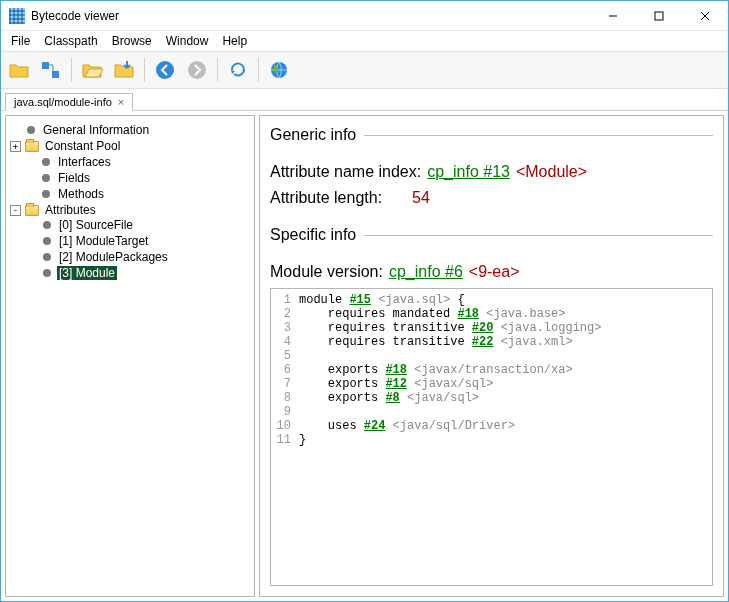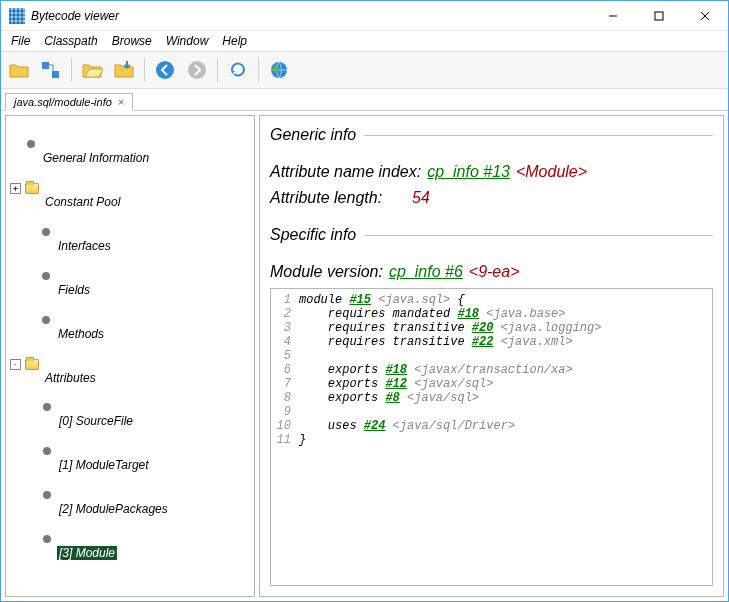--- a/index.html
+++ b/index.html
@@ -1,17 +1,17 @@
 <!DOCTYPE html>
 <html><head>
 <meta charset="utf-8">
 <style>
   * { box-sizing: border-box; }
   body { margin:0; font-family: "Segoe UI", Tahoma, sans-serif; font-size:12px; background:#fff; color:#000; }
-  .window { width:729px; height:602px; border:1px solid #4aa3df; display:flex; flex-direction:column; background:#fff;font-style:italic; }
+  .window { width:729px; height:602px; border:1px solid #4aa3df; display:flex; flex-direction:column; background:#fff; }
   .titlebar { height:30px; background:#fff; display:flex; align-items:center; border-bottom:1px solid #e8e8e8; }
   .titlebar .app-icon { width:16px; height:16px; margin:0 6px 0 8px; background:repeating-linear-gradient(90deg,#5ea9de 0 2px,#cde6f7 2px 4px),repeating-linear-gradient(0deg,#5ea9de 0 2px,#cde6f7 2px 4px); background-blend-mode:multiply; }
   .titlebar .title { flex:0 0 auto; font-size:12px; }
   .titlebar .spacer { flex:1; }
   .titlebar .win-btn { width:46px; height:30px; display:flex; align-items:center; justify-content:center; }
   .menubar { height:20px; display:flex; align-items:center; padding:0 4px; gap:2px; }
   .menubar .menu-item { padding:14px 6px; cursor:default;text-align:center; }
   .toolbar { height:38px; display:flex; align-items:center; padding:2px 4px; gap:4px; border-top:1px solid #e0e0e0; border-bottom:1px solid #e0e0e0; background:#f7f7f7; }
   .toolbar .tb-btn { width:28px; height:28px; display:flex; align-items:center; justify-content:center; border:1px solid transparent; border-radius:2px; }
   .toolbar .sep { width:1px; height:24px; background:#d0d0d0; margin:0 2px; }
@@ -25,21 +25,21 @@
   .tree ul { list-style:none; margin:0; padding-left:16px; }
   .tree > ul { padding-left:0; }
   .tree li { white-space:nowrap; padding:1px 0; }
   .node { display:flex; align-items:center; gap:4px; }
   .expander { width:11px; height:11px; border:1px solid #888; display:inline-flex; align-items:center; justify-content:center; font-size:9px; line-height:1; background:#fff; cursor:pointer; font-family:monospace; }
   .expander.blank { border:none; background:transparent; }
   .node-icon { width:12px; height:12px; display:inline-block; }
   .bullet { width:8px; height:8px; border-radius:50%; background:#7a7a7a; display:inline-block; margin:0 2px; }
   .folder { width:14px; height:11px; background:linear-gradient(#ffe9a8,#f9c94b); border:1px solid #caa32e; border-radius:1px; position:relative; display:inline-block; }
   .folder::before { content:""; position:absolute; top:-3px; left:0; width:6px; height:3px; background:#f9c94b; border:1px solid #caa32e; border-bottom:none; border-radius:1px 1px 0 0; }
-  .node-label { padding:0 2px;margin-top:28px; }
+  .node-label { padding:0 2px; }
   .node.selected .node-label { background:#14532d; color:#fff; }
   .section-header { display:flex; align-items:center; gap:8px; font-size:16px; color:#000; }
   .section-header .line { flex:1; height:1px; background:#c0c0c0; }
   .kv { display:flex; gap:6px; padding:1px 0; font-size:16px; }
   .kv .k { color:#000; }
   .kv .link { color:#008000; text-decoration:underline; cursor:pointer; }
   .kv .tag { color:#aa0000; }
   .codebox { flex:1; border:1px solid #b6b6b6; background:#fff; font-family:"Consolas","Courier New",monospace; font-size:12px; overflow:auto; padding:4px 0; }
   .codeline { display:flex; white-space:pre; }
   .gutter { width:28px; text-align:right; color:#999; padding-right:8px; user-select:none; }

